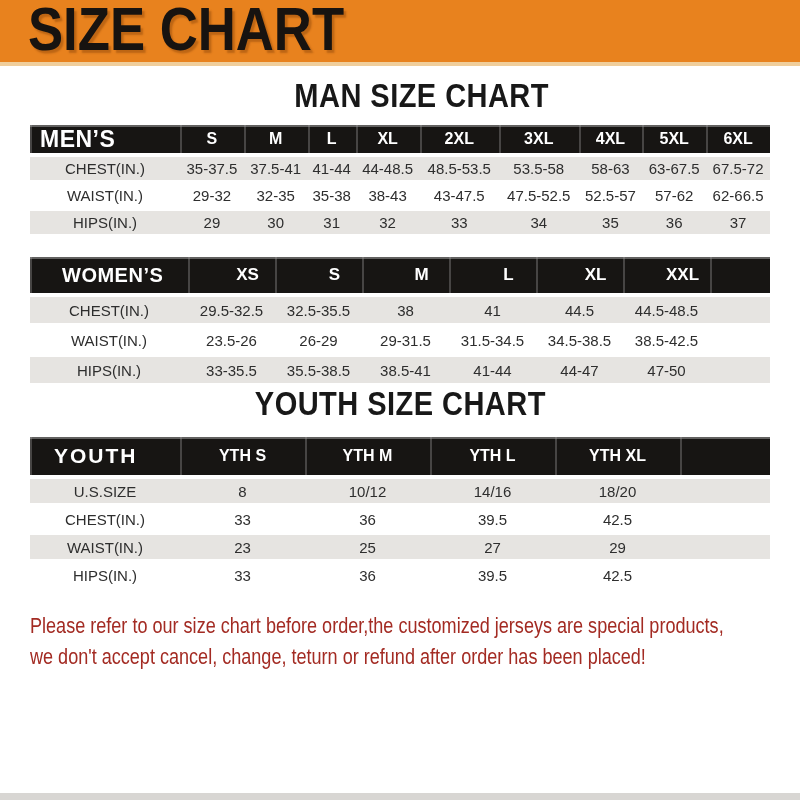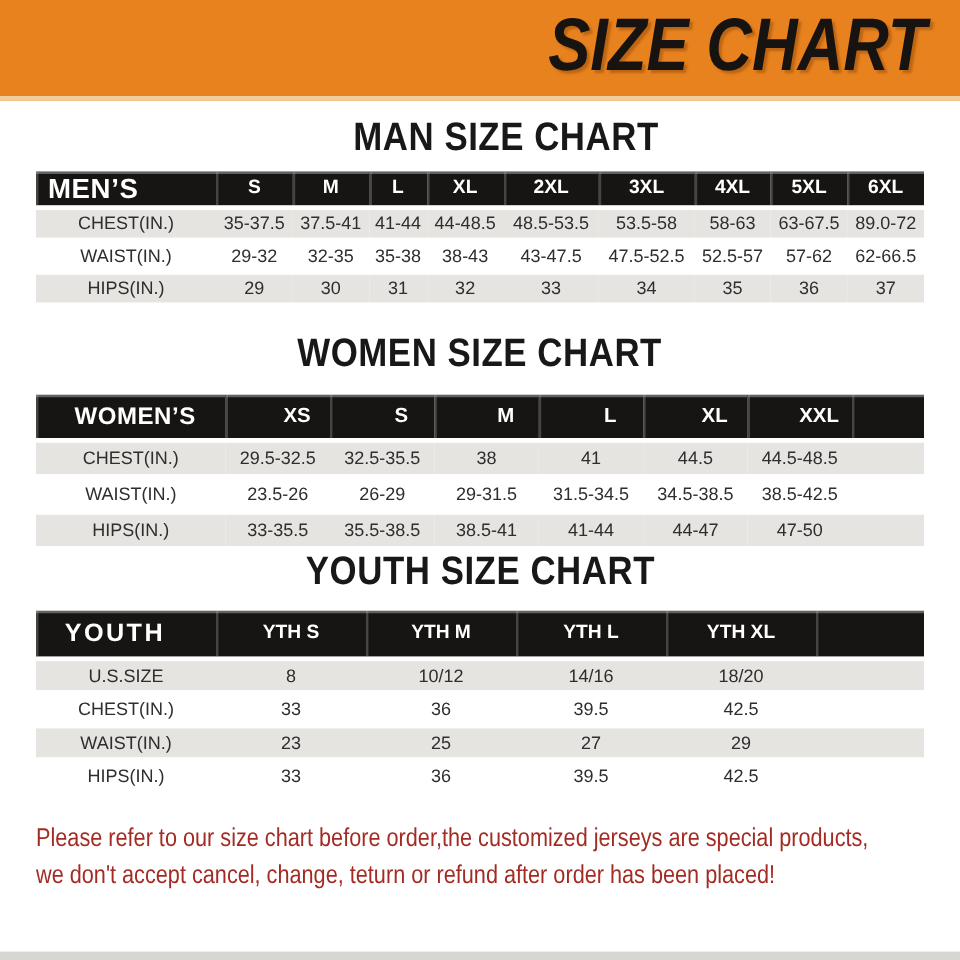--- a/index.html
+++ b/index.html
@@ -5,24 +5,24 @@
   * { margin:0; padding:0; box-sizing:border-box; }
   html, body {
     width:800px; height:800px;
     background:#ffffff;
     font-family:"Liberation Sans", sans-serif;
     overflow:hidden;
     position:relative;
   }
   
   .banner {
-    height:84px;
+    height:66px;
     background:var(--banner_bg,#E8821E);
     border-bottom:4px solid var(--banner_edge,#F0CE9B);
-    display:flex; align-items:center; justify-content:flex-end;font-style:italic;
+    display:flex; align-items:center; justify-content:flex-start;
   }
   .banner-title {
     display:inline-block;
     font-size:62px; font-weight:bold; line-height:1;
     color:var(--banner_text,#171310);
     transform:scaleX(0.85);
     letter-spacing:0px;
     text-shadow:3px 3px 2px rgba(110,50,0,0.35);
     padding-bottom:4px;
   }
@@ -139,21 +139,21 @@
         <tr class="shade">
           <td>CHEST(IN.)</td>
           <td>35-37.5</td>
           <td>37.5-41</td>
           <td>41-44</td>
           <td>44-48.5</td>
           <td>48.5-53.5</td>
           <td>53.5-58</td>
           <td>58-63</td>
           <td>63-67.5</td>
-          <td>89.0-72</td>
+          <td>67.5-72</td>
         </tr>
         <tr class="plain">
           <td>WAIST(IN.)</td>
           <td>29-32</td>
           <td>32-35</td>
           <td>35-38</td>
           <td>38-43</td>
           <td>43-47.5</td>
           <td>47.5-52.5</td>
           <td>52.5-57</td>
@@ -170,23 +170,20 @@
           <td>34</td>
           <td>35</td>
           <td>36</td>
           <td>37</td>
         </tr>
       </tbody>
     </table>
 </section>
 
 <section id="sec1">
-  <h2 class="section-heading">
-    <span>WOMEN SIZE CHART</span>
-  </h2>
   <table class="size-table t1">
       <colgroup>
         <col class="c-label">
         <col class="c-data">
         <col class="c-data">
         <col class="c-data">
         <col class="c-data">
         <col class="c-data">
         <col class="c-data">
         <col class="c-spacer">

